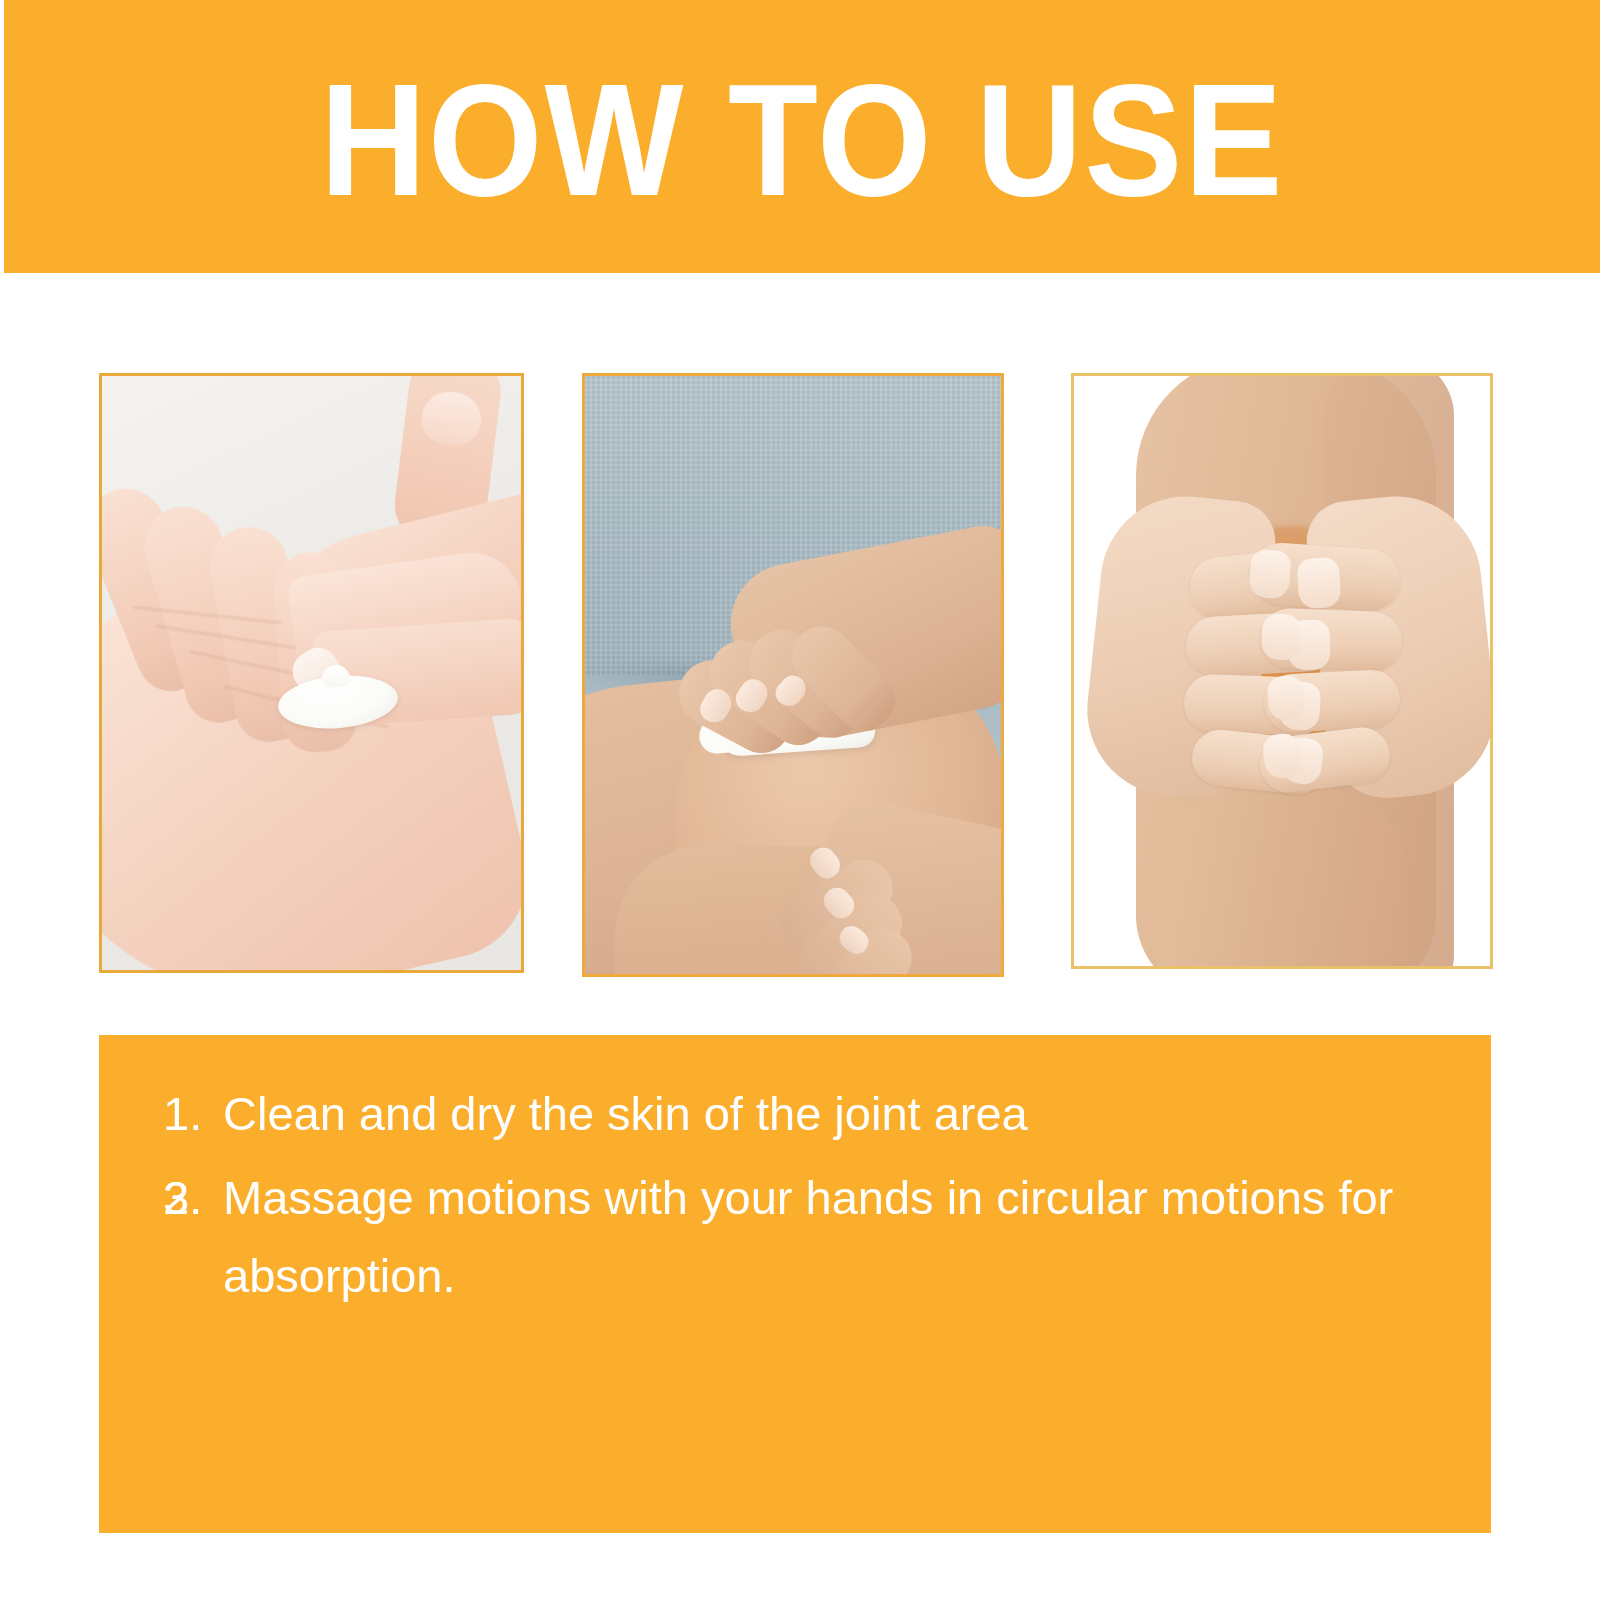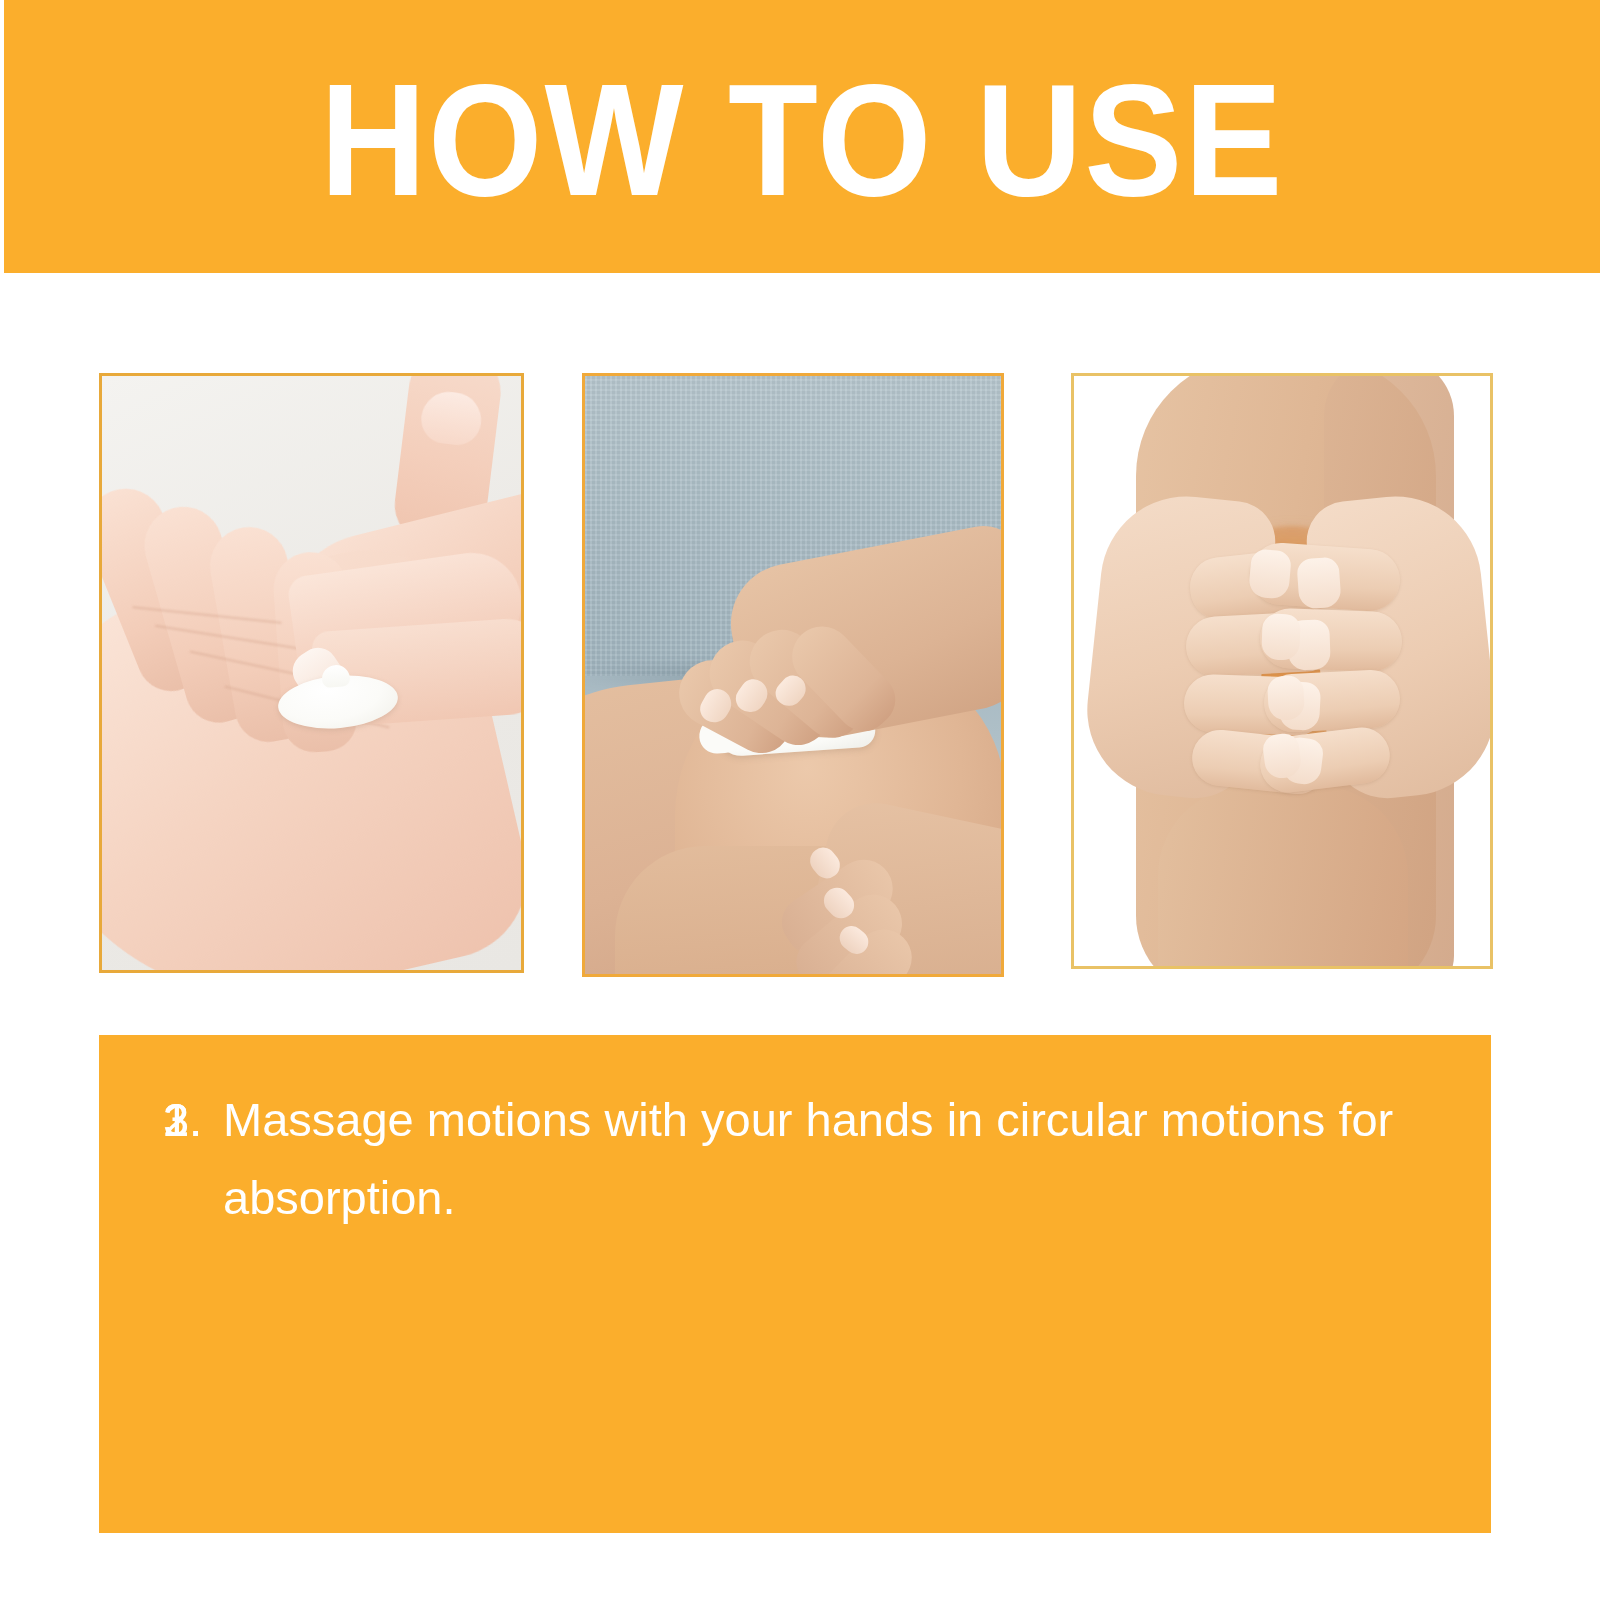--- a/index.html
+++ b/index.html
@@ -487,20 +487,21 @@
       <div class="s3-nl h"></div>
     </div>
   </div>
 
 </div>
 
 <div class="steps-box">
   <ol class="steps-list">
     <li class="step-item">
       <span class="step-num">1.</span>
+      <span class="step-text">Clean and dry the skin of the joint area</span>
     </li>
     <li class="step-item">
       <span class="step-num">2.</span>
     </li>
     <li class="step-item">
       <span class="step-num">3.</span>
       <span class="step-text">Massage motions with your hands in circular motions for absorption.</span>
     </li>
   </ol>
 </div>

